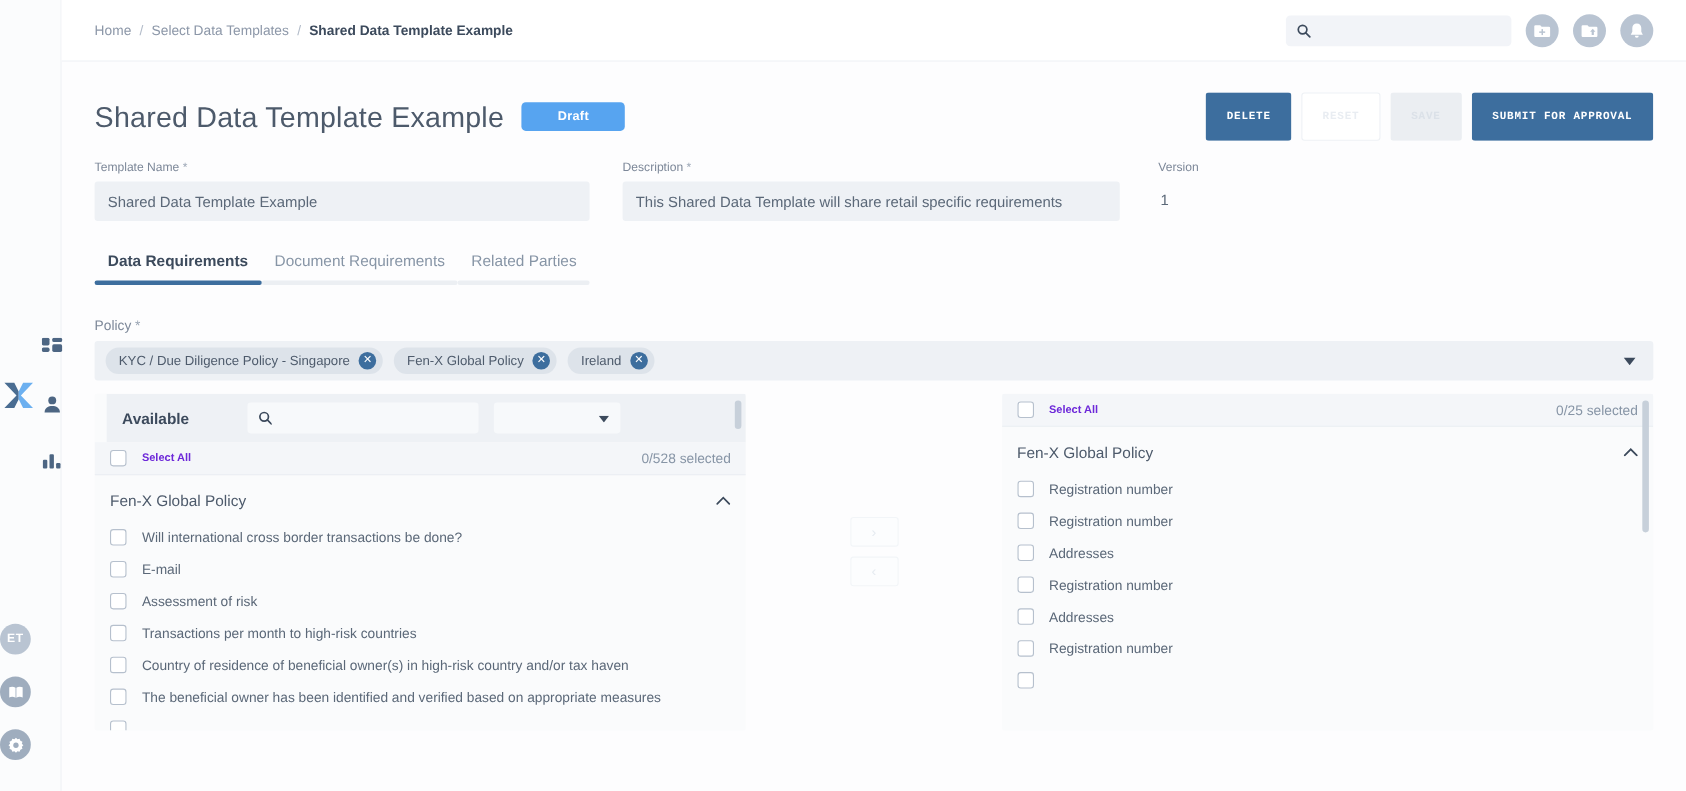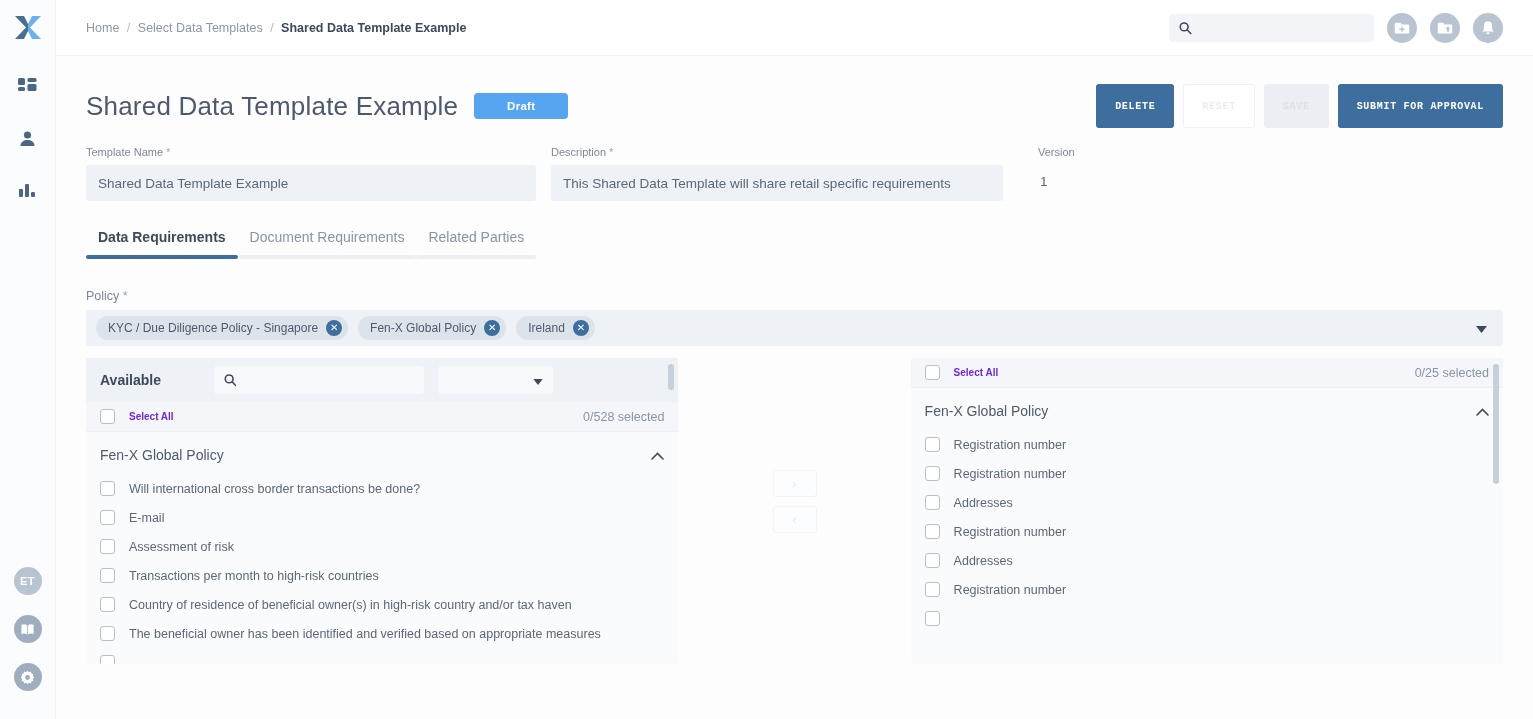--- a/index.html
+++ b/index.html
@@ -8,21 +8,21 @@
     background: #ffffff;
     font-family: "Liberation Sans", sans-serif;
     overflow: hidden;
   }
   .app { position: relative; width: 1533px; height: 719px; background: #fdfdfe; }
 
   
   .sidebar {
     position: absolute; left: 0; top: 0; width: 56px; height: 719px;
     background: #fbfcfd; border-right: 1px solid #f0f2f5;
-    display: flex; flex-direction: column; align-items: center;
+    display: flex; flex-direction: row; align-items: center;
   }
   .logo { width: 56px; height: 56px; display:flex; align-items:center; justify-content:center; }
   .nav-top { margin-top: 18px; display: flex; flex-direction: column; gap: 26px; align-items: center; }
   .nav-ico { width: 26px; height: 26px; display:flex; align-items:center; justify-content:center; cursor:pointer; }
   .nav-bottom { position:absolute; bottom: 28px; display:flex; flex-direction:column; gap:20px; align-items:center; }
   .circ-btn {
     width: 28px; height: 28px; border-radius: 50%;
     display: flex; align-items: center; justify-content: center;
     background: #b9c4d2; color: #ffffff; font-size: 11px; font-weight: bold;
     letter-spacing: .5px; cursor: pointer;
@@ -74,21 +74,21 @@
 
   .fields { display: flex; margin-top: 18px; }
   .field-label { font-size: 11px; color: #7d8characters; color:#7d8899; margin-bottom: 7px; }
   .req { color: #9aa5b4; }
   .field-input {
     background: #eef1f5; border: none; border-radius: 3px; height: 36px;
     display: flex; align-items: center; padding: 0 12px;
     font-size: 13.5px; color: #5b6878; font-family: inherit; outline: none; width: 100%;
   }
   .f-name { width: 450px; }
-  .f-desc { width: 452px; margin-left: 15px; }
+  .f-desc { width: 452px; margin-left: 30px; }
   .f-ver { width: 120px; margin-left: 35px; }
   .ver-val { font-size: 13.5px; color: #5b6878; padding: 9px 2px; }
 
   
   .tabs { display: flex; margin-top: 28px; gap: 0; }
   .tab { cursor: pointer; }
   .tab-lbl { font-size: 14px; color: #8795a6; padding: 0 12px 10px 12px; display: block; white-space: nowrap; }
   .tab.active .tab-lbl { color: #3c4a5c; font-weight: bold; }
   .tab-bar { height: 4px; border-radius: 2px; background: #eceff3; }
   .tab.active .tab-bar { background: #3d6e9e; }
@@ -112,20 +112,21 @@
 
   
   .transfer { display: flex; margin-top: 12px; height: 306px; position: relative; }
   .panel {
     width: 597px; background: #fafbfc; border-radius: 2px; position: relative; overflow: hidden;
     display: flex; flex-direction: column;
   }
   .panel-head {
     height: 44px; background: #eef1f5; display: flex; align-items: center; padding: 0 14px; gap: 14px;
     flex-shrink: 0;
+    margin-left: 11px;
   }
   .panel-title { font-size: 14px; color: #3c4a5c; font-weight: bold; width: 100px; }
   .panel-search {
     width: 210px; height: 28px; background: #f7f9fb; border-radius: 3px;
     display: flex; align-items: center; padding: 0 10px;
   }
   .panel-search input {
     border: none; background: transparent; outline: none; margin-left: 8px;
     font-size: 12.5px; width: 100%; font-family: inherit; color: #5b6878;
   }

